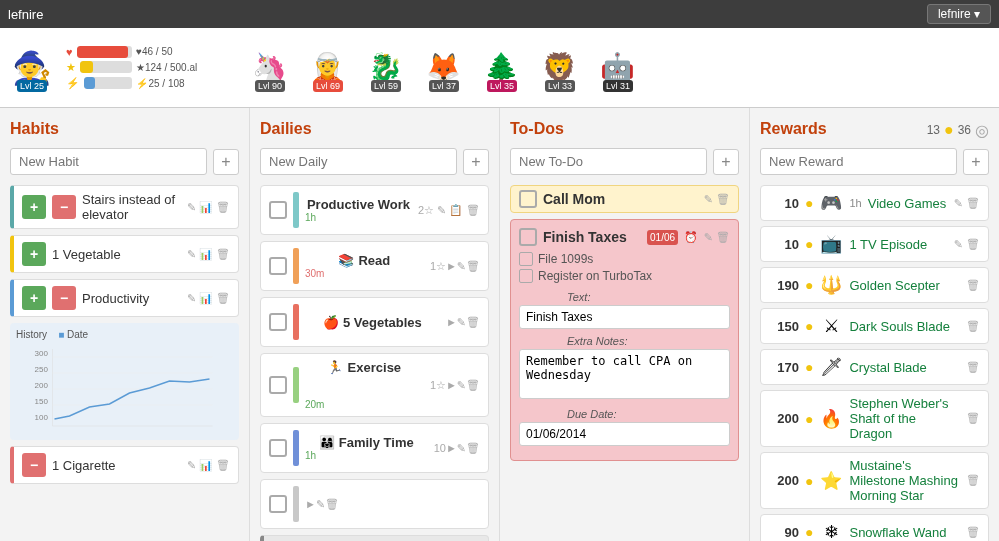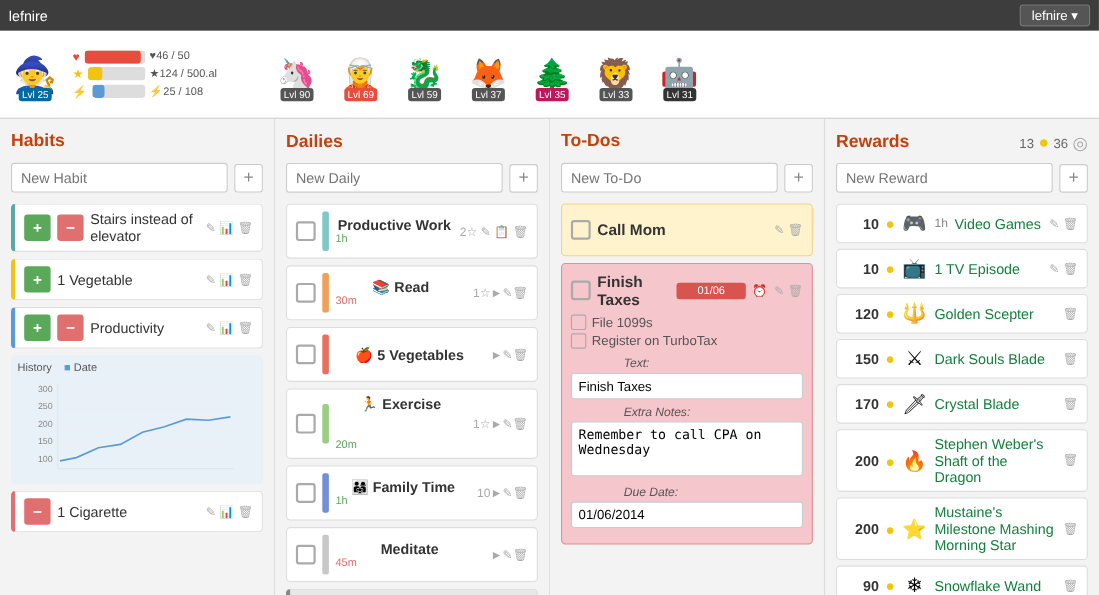--- a/index.html
+++ b/index.html
@@ -64,30 +64,30 @@
     .daily-item.checked { background: #e8e8e8; border-left: 4px solid #888; }
     .daily-checkbox { width: 18px; height: 18px; border: 2px solid #aaa; border-radius: 3px; display: flex; align-items: center; justify-content: center; cursor: pointer; }
     .daily-checkbox.done { background: #5ba85b; border-color: #5ba85b; color: #fff; }
     .daily-color-bar { width: 6px; height: 36px; border-radius: 2px; flex-shrink: 0; }
     .daily-info { flex: 1; }
     .daily-name { font-size: 13px; font-weight: bold; color: #333; text-align: center; }
     .daily-sub { font-size: 10px; color: #e07070; }
     .daily-actions { display: flex; gap: 3px; font-size: 11px; color: #aaa; }
 
     
-    .todo-item { background: #fff3cd; border-radius: 4px; margin-bottom: 6px; border: 1px solid #f0d580; padding: 14px 8px; display: flex; align-items: center; gap: 6px; }
+    .todo-item { background: #fff3cd; border-radius: 4px; margin-bottom: 6px; border: 1px solid #f0d580; padding: 4px 8px; display: flex; align-items: center; gap: 6px; }
     .todo-checkbox { width: 18px; height: 18px; border: 2px solid #aaa; border-radius: 3px; cursor: pointer; flex-shrink: 0; }
     .todo-label { flex: 1; font-size: 14px; color: #333; font-weight: bold; }
     .todo-icons { color: #aaa; font-size: 11px; }
 
     
     .todo-expanded { background: #f5c6cb; border-radius: 4px; margin-bottom: 6px; border: 1px solid #e09090; padding: 8px; }
     .todo-exp-header { display: flex; align-items: center; gap: 6px; margin-bottom: 6px; }
     .todo-exp-title { font-size: 14px; font-weight: bold; color: #333; flex: 1; }
-    .todo-date-badge { background: #d9534f; color: #fff; font-size: 10px; padding: 2px 19px; border-radius: 3px; }
+    .todo-date-badge { background: #d9534f; color: #fff; font-size: 10px; padding: 2px 3px; border-radius: 3px; }
     .subtask-row { display: flex; align-items: center; gap: 5px; margin-bottom: 3px; }
     .subtask-cb { width: 14px; height: 14px; border: 1px solid #aaa; border-radius: 2px; cursor: pointer; }
     .subtask-label { font-size: 12px; color: #555; }
     .form-section { margin-top: 8px; }
     .form-label { font-size: 11px; color: #555; font-style: italic; margin-bottom: 2px; margin-left: 48px; }
     .form-input { width: 100%; border: 1px solid #ccc; border-radius: 3px; padding: 4px 6px; font-size: 12px; margin-bottom: 6px; }
     .form-textarea { width: 100%; border: 1px solid #ccc; border-radius: 3px; padding: 4px 6px; font-size: 12px; resize: none; height: 50px; margin-bottom: 6px; }
 
     
     .reward-item { background: #fff; border-radius: 4px; margin-bottom: 5px; border: 1px solid #ddd; padding: 5px 8px; display: flex; align-items: center; gap: 6px; }
@@ -286,24 +286,20 @@
       <div class="daily-info">
         <div class="daily-name">👨‍👩‍👧 Family Time</div>
         <div class="daily-sub" style="color:#5ba85b;">1h</div>
       </div>
       <div class="daily-actions">10►✎🗑</div>
     </div>
 
     <div class="daily-item">
       <div class="daily-checkbox"></div>
       <div class="daily-color-bar" style="background:#c8c8c8;"></div>
-      <div class="daily-info">
-        <div class="daily-name">Meditate</div>
-        <div class="daily-sub">45m</div>
-      </div>
       <div class="daily-actions">►✎🗑</div>
     </div>
 
     <div class="daily-item checked">
       <div class="daily-checkbox done">✓</div>
       <div class="daily-info">
         <div class="daily-name" style="color:#999;text-decoration:line-through;">Floss</div>
       </div>
       <div class="daily-actions">►✎🗑</div>
     </div>
@@ -380,21 +376,21 @@
       <span class="reward-cost">10</span>
       <span class="reward-coin">●</span>
       <span class="reward-icon">📺</span>
       <span class="reward-name">1 TV Episode</span>
       <div class="reward-actions">✎ 🗑</div>
     </div>
 
     <div style="height:8px;"></div>
 
     <div class="reward-item">
-      <span class="reward-cost">120</span>
+      <span class="reward-cost">190</span>
       <span class="reward-coin">●</span>
       <span class="reward-icon">🔱</span>
       <span class="reward-name">Golden Scepter</span>
       <div class="reward-actions">🗑</div>
     </div>
 
     <div class="reward-item">
       <span class="reward-cost">150</span>
       <span class="reward-coin">●</span>
       <span class="reward-icon">⚔</span>

